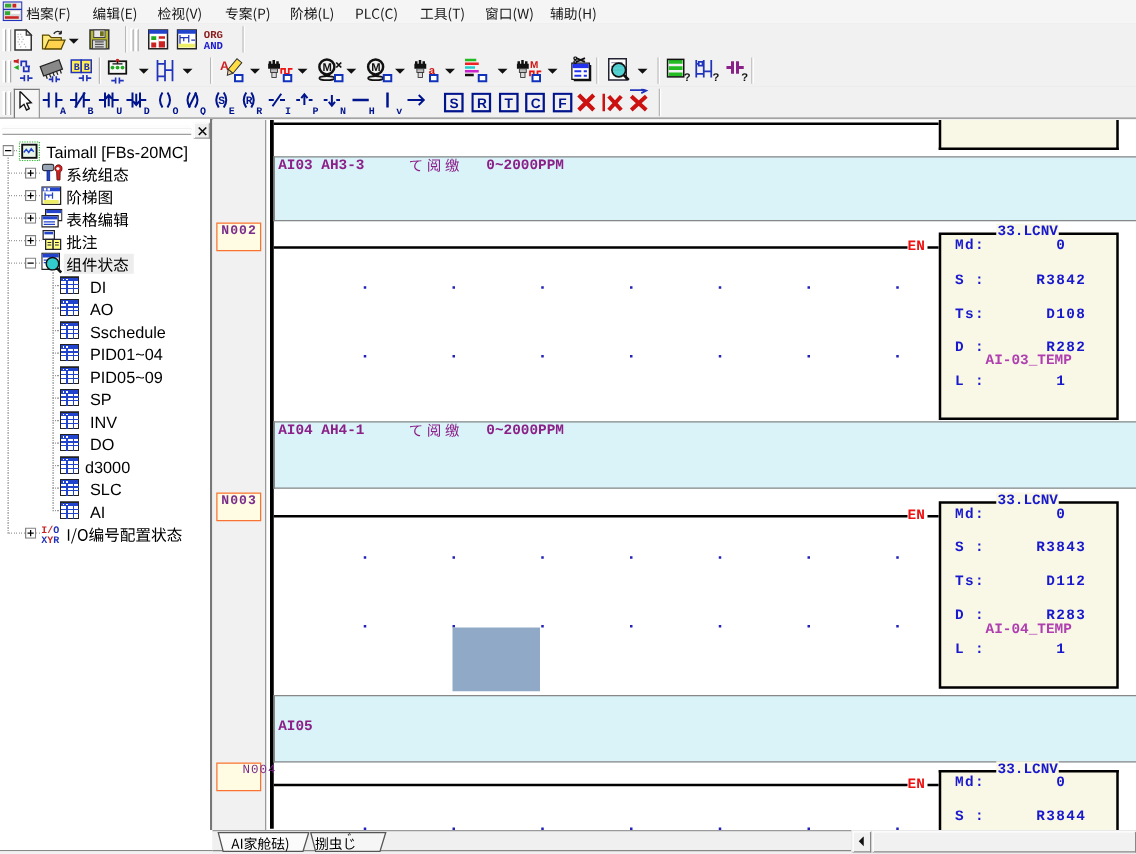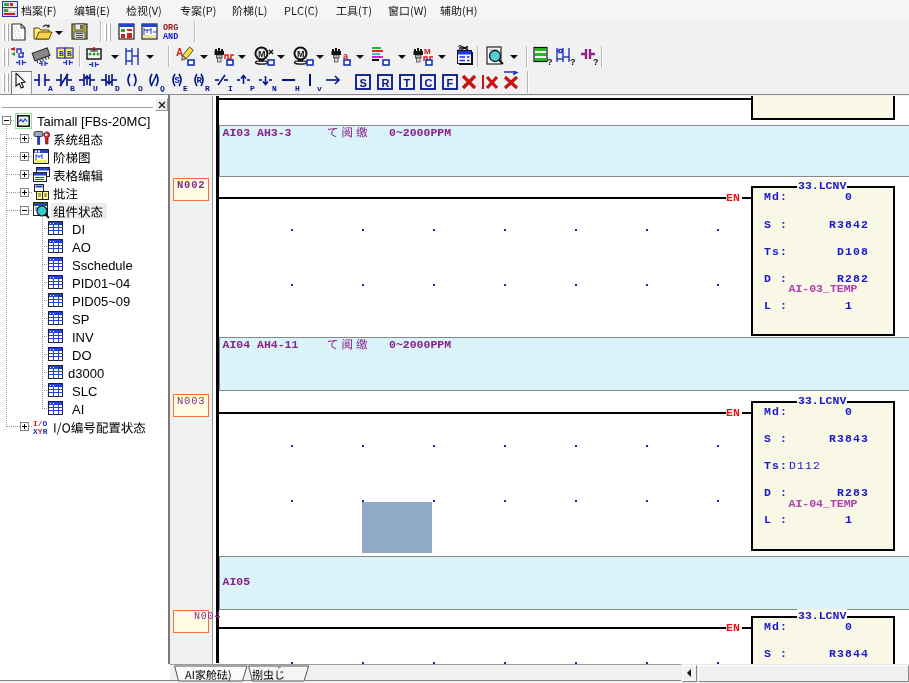--- a/index.html
+++ b/index.html
@@ -876,40 +876,40 @@
 <div style="position:absolute;left:646px;top:229px;width:2px;height:2px;background:#2222bb;"></div>
 <div style="position:absolute;left:717px;top:229px;width:2px;height:2px;background:#2222bb;"></div>
 <div style="position:absolute;left:291px;top:284px;width:2px;height:2px;background:#2222bb;"></div>
 <div style="position:absolute;left:362px;top:284px;width:2px;height:2px;background:#2222bb;"></div>
 <div style="position:absolute;left:433px;top:284px;width:2px;height:2px;background:#2222bb;"></div>
 <div style="position:absolute;left:504px;top:284px;width:2px;height:2px;background:#2222bb;"></div>
 <div style="position:absolute;left:575px;top:284px;width:2px;height:2px;background:#2222bb;"></div>
 <div style="position:absolute;left:646px;top:284px;width:2px;height:2px;background:#2222bb;"></div>
 <div style="position:absolute;left:717px;top:284px;width:2px;height:2px;background:#2222bb;"></div>
 <div style="position:absolute;left:219px;top:337px;width:690px;height:54px;background:#d9f3f8;border-top:1px solid #888;border-bottom:1px solid #888;border-left:1px solid #888;box-sizing:border-box;"></div>
-<div style="position:absolute;left:222.5px;top:337.5px;white-space:pre;font-family:'Liberation Mono',monospace;font-weight:bold;font-size:11.5px;color:#8b2089;">AI04 AH4-11</div>
+<div style="position:absolute;left:222.5px;top:337.5px;white-space:pre;font-family:'Liberation Mono',monospace;font-weight:bold;font-size:11.5px;color:#8b2089;">AI04 AH4-1</div>
 <div style="position:absolute;left:326.5px;top:337px;line-height:0"><svg width="44" height="14" viewBox="0 0 44 14" style="overflow:visible">
       <g transform="translate(0,11.5)">
         <path d="M1.0 -7.6 1.1 -6.6C2.3 -6.9 5.3 -7.2 6.5 -7.3C5.4 -6.7 4.3 -5.2 4.3 -3.4C4.3 -0.9 6.8 0.3 8.9 0.4L9.2 -0.6C7.3 -0.7 5.3 -1.4 5.3 -3.6C5.3 -5.0 6.3 -6.7 7.9 -7.3C8.5 -7.4 9.5 -7.5 10.1 -7.5V-8.4C9.4 -8.3 8.3 -8.3 7.0 -8.2C4.9 -8.0 2.7 -7.8 2.0 -7.7C1.8 -7.7 1.4 -7.6 1.0 -7.6Z M18.5 -5.1H21.9V-3.7H18.5ZM15.5 -7.1V0.9H16.4V-7.1ZM15.7 -9.1C16.2 -8.6 16.8 -7.9 17.1 -7.5L17.8 -8.0C17.5 -8.4 16.9 -9.1 16.4 -9.5ZM18.1 -7.3C18.5 -6.9 18.9 -6.3 19.1 -5.8H17.7V-3.0H19.0C18.8 -1.8 18.4 -1.0 17.0 -0.5C17.2 -0.4 17.4 -0.0 17.5 0.1C19.1 -0.5 19.6 -1.5 19.8 -3.0H20.6V-1.1C20.6 -0.4 20.8 -0.2 21.6 -0.2C21.7 -0.2 22.5 -0.2 22.6 -0.2C23.2 -0.2 23.4 -0.4 23.5 -1.6C23.3 -1.6 23.0 -1.7 22.8 -1.9C22.8 -1.0 22.8 -0.9 22.5 -0.9C22.4 -0.9 21.8 -0.9 21.7 -0.9C21.4 -0.9 21.4 -0.9 21.4 -1.1V-3.0H22.7V-5.8H21.4C21.7 -6.3 22.1 -6.9 22.4 -7.5L21.6 -7.7C21.3 -7.1 20.9 -6.3 20.5 -5.8H19.1L19.8 -6.1C19.6 -6.6 19.2 -7.2 18.8 -7.7ZM18.5 -9.0V-8.2H24.1V-0.1C24.1 0.0 24.1 0.0 23.9 0.1C23.8 0.1 23.3 0.1 22.8 0.0C22.9 0.3 23.0 0.6 23.0 0.9C23.8 0.9 24.3 0.8 24.6 0.7C24.9 0.6 25.0 0.3 25.0 -0.1V-9.0Z M33.7 -6.5H35.6V-5.6H33.7ZM33.7 -8.1H35.6V-7.1H33.7ZM29.4 -0.6 29.6 0.2C30.5 -0.2 31.6 -0.6 32.7 -1.0L32.6 -1.7C31.4 -1.3 30.2 -0.9 29.4 -0.6ZM33.0 -8.7V-4.9H36.3V-8.7H34.9L35.1 -9.6L34.3 -9.7C34.3 -9.4 34.2 -9.0 34.1 -8.7ZM34.1 -4.7C34.2 -4.5 34.3 -4.2 34.4 -3.9H32.9V-3.2H33.8C33.7 -1.5 33.5 -0.3 32.3 0.4C32.5 0.5 32.7 0.8 32.8 0.9C33.8 0.3 34.2 -0.6 34.4 -1.8H35.6C35.5 -0.5 35.4 -0.0 35.2 0.1C35.2 0.2 35.1 0.2 34.9 0.2C34.8 0.2 34.5 0.2 34.2 0.2C34.2 0.4 34.3 0.6 34.3 0.8C34.7 0.8 35.1 0.8 35.3 0.8C35.5 0.8 35.7 0.7 35.8 0.6C36.1 0.3 36.2 -0.4 36.3 -2.1C36.3 -2.2 36.3 -2.4 36.3 -2.4H34.5L34.5 -3.2H36.6V-3.9H35.3C35.2 -4.2 35.0 -4.6 34.8 -4.8ZM37.7 -6.5H38.9C38.8 -5.3 38.6 -4.1 38.3 -3.1C38.0 -4.1 37.8 -5.2 37.6 -6.3ZM37.5 -9.7C37.3 -7.7 36.9 -5.9 36.2 -4.7C36.3 -4.5 36.6 -4.3 36.8 -4.1C36.9 -4.4 37.1 -4.7 37.2 -5.0C37.4 -4.0 37.6 -3.0 37.9 -2.1C37.5 -1.0 36.9 -0.2 36.2 0.3C36.3 0.5 36.6 0.7 36.7 0.9C37.4 0.4 37.9 -0.3 38.3 -1.1C38.6 -0.3 39.1 0.4 39.6 0.9C39.7 0.7 40.0 0.4 40.2 0.3C39.6 -0.3 39.1 -1.1 38.7 -2.0C39.1 -3.3 39.4 -4.8 39.6 -6.5H40.1V-7.3H37.9C38.0 -8.0 38.1 -8.8 38.2 -9.6ZM29.6 -4.9C29.8 -4.9 30.0 -5.0 31.2 -5.2C30.8 -4.4 30.4 -3.8 30.2 -3.6C29.9 -3.2 29.7 -2.9 29.5 -2.8C29.6 -2.6 29.7 -2.3 29.7 -2.1C29.9 -2.2 30.3 -2.4 32.6 -3.0C32.6 -3.2 32.5 -3.5 32.5 -3.7L30.8 -3.3C31.6 -4.3 32.3 -5.6 32.9 -6.8L32.2 -7.2C32.0 -6.8 31.8 -6.3 31.6 -5.9L30.4 -5.8C31.1 -6.8 31.6 -8.1 32.1 -9.3L31.3 -9.6C30.9 -8.2 30.2 -6.7 30.0 -6.3C29.7 -6.0 29.6 -5.7 29.4 -5.6C29.5 -5.4 29.6 -5.0 29.6 -4.9Z" fill="#8b2089"></path>
       </g>
     </svg></div>
 <div style="position:absolute;left:389px;top:337.5px;white-space:pre;font-family:'Liberation Mono',monospace;font-weight:bold;font-size:11.5px;color:#8b2089;">0~2000PPM</div>
 <div style="position:absolute;left:173px;top:394px;width:36px;height:23px;background:#fffce3;border:1.5px solid #f87233;box-sizing:border-box;"></div>
-<div style="position:absolute;left:177px;top:395px;white-space:pre;font-family:'Liberation Mono',monospace;font-weight:normal;font-size:10.5px;color:#7b2d8b;letter-spacing:0.8px;">N003</div>
+<div style="position:absolute;left:177px;top:395px;white-space:pre;font-family:'Liberation Mono',monospace;font-weight:bold;font-size:10.5px;color:#7b2d8b;letter-spacing:0.8px;">N003</div>
 <div style="position:absolute;left:219px;top:412px;width:507px;height:2px;background:#000;"></div>
 <div style="position:absolute;left:726px;top:406px;white-space:pre;font-family:'Liberation Mono',monospace;font-weight:bold;font-size:11.5px;color:#ee1111;line-height:13px;">EN</div>
 <div style="position:absolute;left:742px;top:412px;width:9px;height:2px;background:#000;"></div>
 <div style="position:absolute;left:751px;top:401px;width:144px;height:150px;background:#f9f7e6;border:2px solid #000;box-sizing:border-box;"></div>
 <div style="position:absolute;left:797px;top:394px;white-space:pre;font-family:'Liberation Mono',monospace;font-weight:bold;font-size:11.5px;color:#1818cc;background:#f9f7e6;line-height:13px;padding:0 1px;">33.LCNV</div>
 <div style="position:absolute;left:764px;top:404.5px;white-space:pre;font-family:'Liberation Mono',monospace;font-weight:bold;font-size:11.5px;letter-spacing:1.1px;color:#1818cc;line-height:13px;">Md:</div>
 <div style="position:absolute;left:789px;top:404.5px;width:80px;text-align:right;font-family:'Liberation Mono',monospace;font-weight:bold;font-size:11.5px;letter-spacing:1.1px;color:#1818cc;line-height:13px;white-space:pre;">0  </div>
 <div style="position:absolute;left:764px;top:432.0px;white-space:pre;font-family:'Liberation Mono',monospace;font-weight:bold;font-size:11.5px;letter-spacing:1.1px;color:#1818cc;line-height:13px;">S :</div>
 <div style="position:absolute;left:789px;top:432.0px;width:80px;text-align:right;font-family:'Liberation Mono',monospace;font-weight:bold;font-size:11.5px;letter-spacing:1.1px;color:#1818cc;line-height:13px;white-space:pre;">R3843</div>
 <div style="position:absolute;left:764px;top:459.0px;white-space:pre;font-family:'Liberation Mono',monospace;font-weight:bold;font-size:11.5px;letter-spacing:1.1px;color:#1818cc;line-height:13px;">Ts:</div>
-<div style="position:absolute;left:789px;top:459.0px;width:80px;text-align:left;font-family:'Liberation Mono',monospace;font-weight:normal;font-size:11.5px;letter-spacing:1.1px;color:#1818cc;line-height:13px;white-space:pre;">D112</div>
+<div style="position:absolute;left:789px;top:459.0px;width:80px;text-align:right;font-family:'Liberation Mono',monospace;font-weight:bold;font-size:11.5px;letter-spacing:1.1px;color:#1818cc;line-height:13px;white-space:pre;">D112</div>
 <div style="position:absolute;left:764px;top:486.0px;white-space:pre;font-family:'Liberation Mono',monospace;font-weight:bold;font-size:11.5px;letter-spacing:1.1px;color:#1818cc;line-height:13px;">D :</div>
 <div style="position:absolute;left:789px;top:486.0px;width:80px;text-align:right;font-family:'Liberation Mono',monospace;font-weight:bold;font-size:11.5px;letter-spacing:1.1px;color:#1818cc;line-height:13px;white-space:pre;">R283</div>
 <div style="position:absolute;left:753px;top:496.5px;width:140px;text-align:center;font-family:'Liberation Mono',monospace;font-weight:bold;font-size:11.5px;color:#b03eb0;line-height:13px;">AI-04_TEMP</div>
 <div style="position:absolute;left:764px;top:513.0px;white-space:pre;font-family:'Liberation Mono',monospace;font-weight:bold;font-size:11.5px;letter-spacing:1.1px;color:#1818cc;line-height:13px;">L :</div>
 <div style="position:absolute;left:789px;top:513.0px;width:80px;text-align:right;font-family:'Liberation Mono',monospace;font-weight:bold;font-size:11.5px;letter-spacing:1.1px;color:#1818cc;line-height:13px;white-space:pre;">1  </div>
 <div style="position:absolute;left:291px;top:445px;width:2px;height:2px;background:#2222bb;"></div>
 <div style="position:absolute;left:362px;top:445px;width:2px;height:2px;background:#2222bb;"></div>
 <div style="position:absolute;left:433px;top:445px;width:2px;height:2px;background:#2222bb;"></div>
 <div style="position:absolute;left:504px;top:445px;width:2px;height:2px;background:#2222bb;"></div>
 <div style="position:absolute;left:575px;top:445px;width:2px;height:2px;background:#2222bb;"></div>

